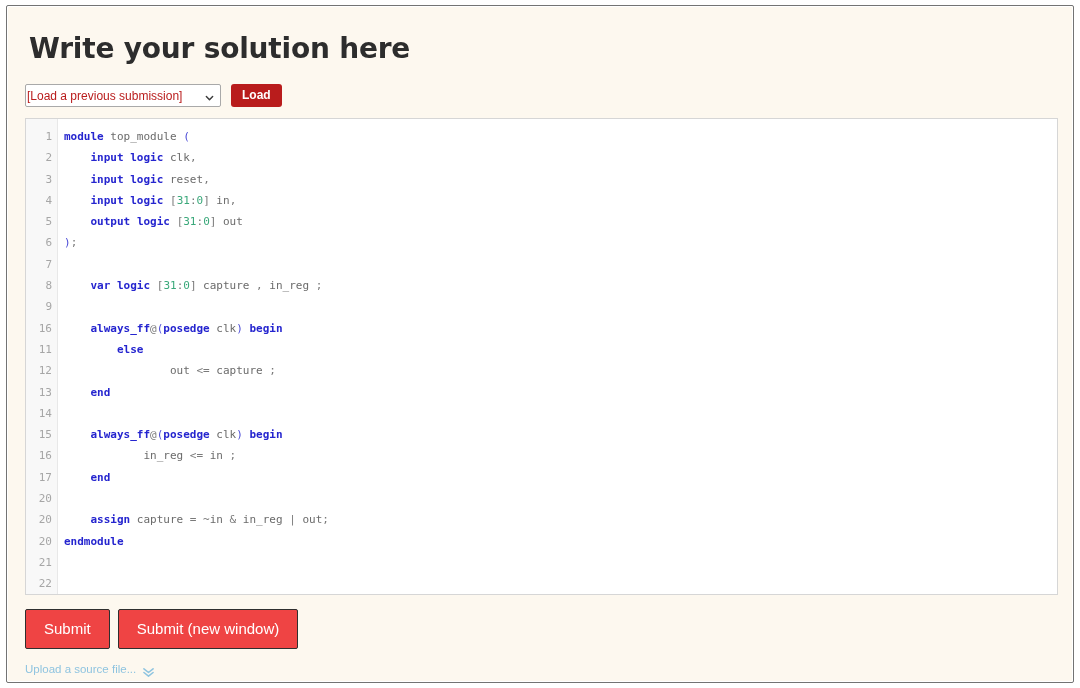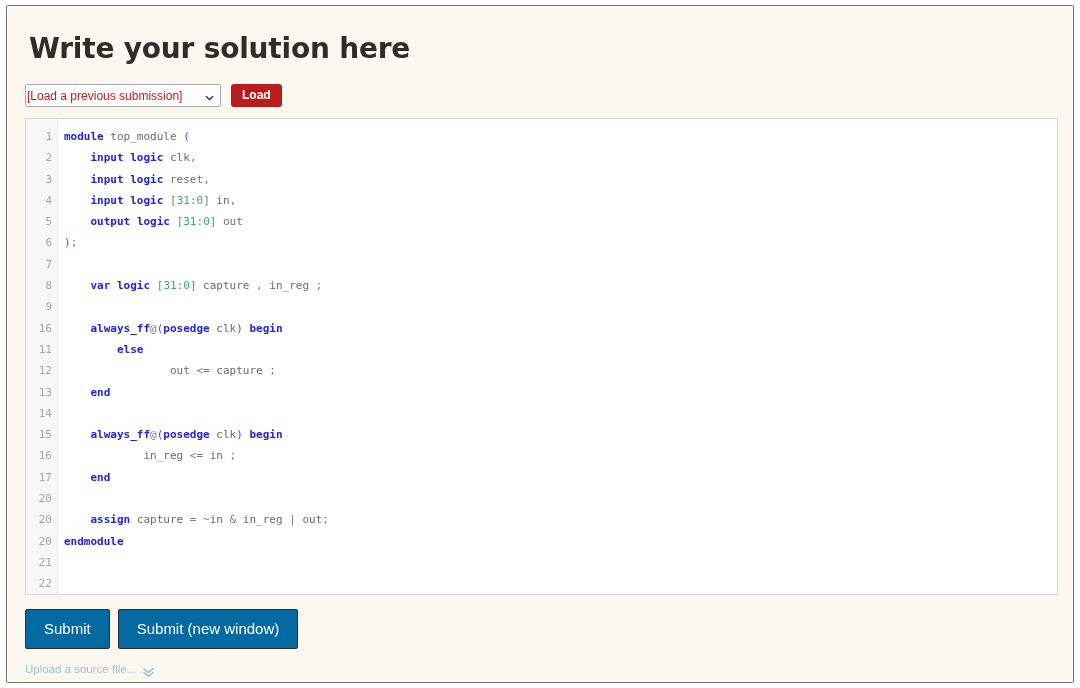--- a/index.html
+++ b/index.html
@@ -150,21 +150,21 @@
     position: absolute;
     left: 18px;
     top: 603px;
     display: flex;
     gap: 8px;
   }
   .submit-btn {
     box-sizing: border-box;
     height: 40px;
     padding: 0 18px;
-    background: #0369a1;
+    background: #ef4444;
     border: 1px solid #2f2f2f;
     border-radius: 2px;
     color: #ffffff;
     font-size: 15px;
     font-family: "Liberation Sans", sans-serif;
     line-height: 38px;
     cursor: pointer;
     display: inline-block;
   }
 

